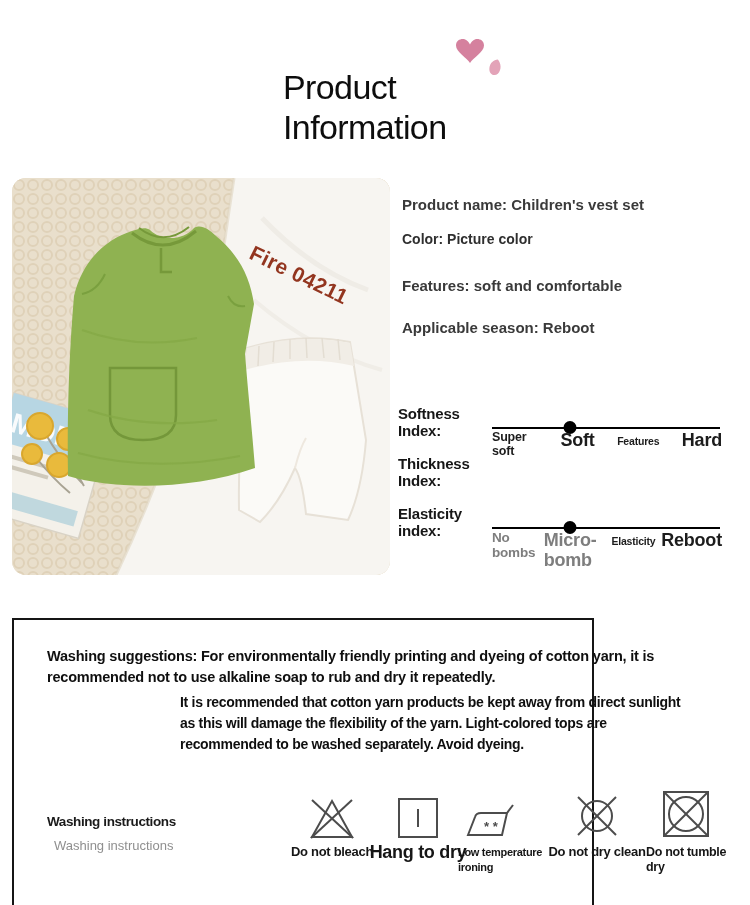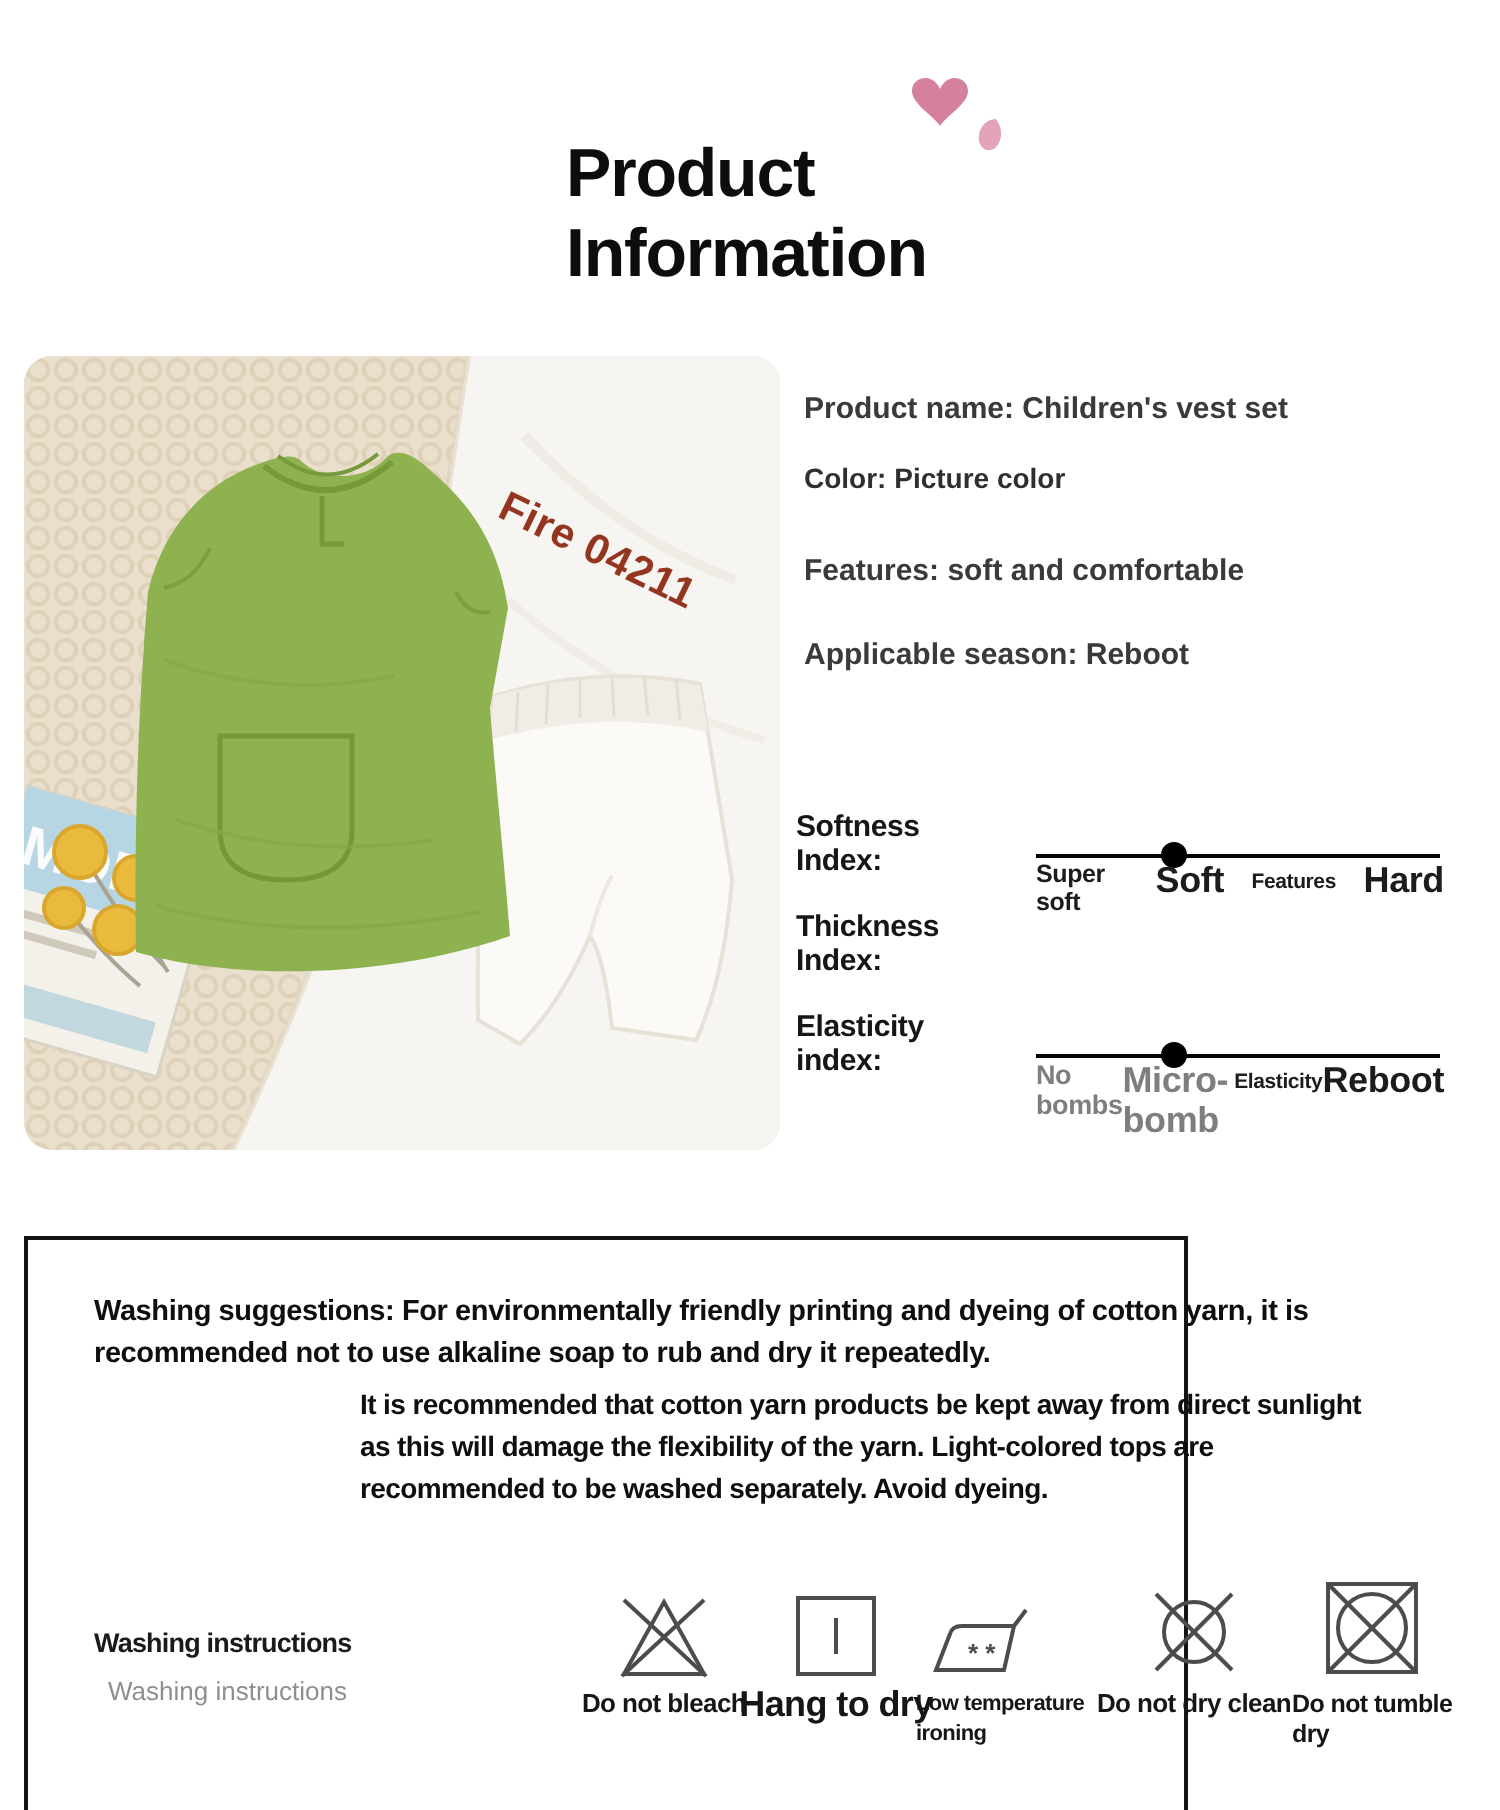--- a/index.html
+++ b/index.html
@@ -1,35 +1,35 @@
 <!DOCTYPE html>
 <html><head>
 <meta charset="utf-8">
 <style>
   html,body { margin:0; padding:0; }
   body {
     width:750px; height:905px; position:relative; overflow:hidden;
     background:#ffffff; font-family:"Liberation Sans", sans-serif; color:#1a1a1a;
   }
   
-  .title { position:absolute; left:283px; top:44px; font-size:34px; font-weight:bold;
+  .title { position:absolute; left:283px; top:44px; font-size:34px; font-weight:normal;
            line-height:40px; letter-spacing:-0.6px; color:#0d0d0d; }
   .title span { display:block; }
   .hearts { position:absolute; left:450px; top:36px; }
   
   .photo { position:absolute; left:12px; top:178px; width:378px; height:397px;
            border-radius:14px; overflow:hidden; background:#e9dfcc; }
   
   .detail { position:absolute; left:402px; font-weight:bold; color:#3a3a3a; white-space:nowrap; }
   .d1 { top:196px; font-size:15px; }
   .d2 { top:231px; font-size:14px; color:#2f2f2f; }
   .d3 { top:277px; font-size:15px; }
   .d4 { top:319px; font-size:15px; }
   
-  .index-row { position:absolute; left:398px; width:324px; height:50px; display:flex;gap:26px; }
+  .index-row { position:absolute; left:398px; width:324px; height:50px; display:flex; }
   .r1 { top:402px; } .r2 { top:452px; } .r3 { top:502px; }
   .index-label { width:94px; font-size:15px; font-weight:bold; color:#161616;
                  line-height:17px; padding-top:3px; letter-spacing:-0.2px; }
   .index-label span { display:block; }
   .slider { flex:1; position:relative; }
   .track { position:absolute; top:25px; left:0; right:2px; border-top:2px solid #000; }
   .dot { position:absolute; width:13px; height:13px; background:#000; border-radius:50%;
          top:-8px; transform:translateX(-50%); }
   .opts { position:absolute; top:29px; left:0; right:0; display:flex;
           justify-content:space-between; align-items:flex-start; }

